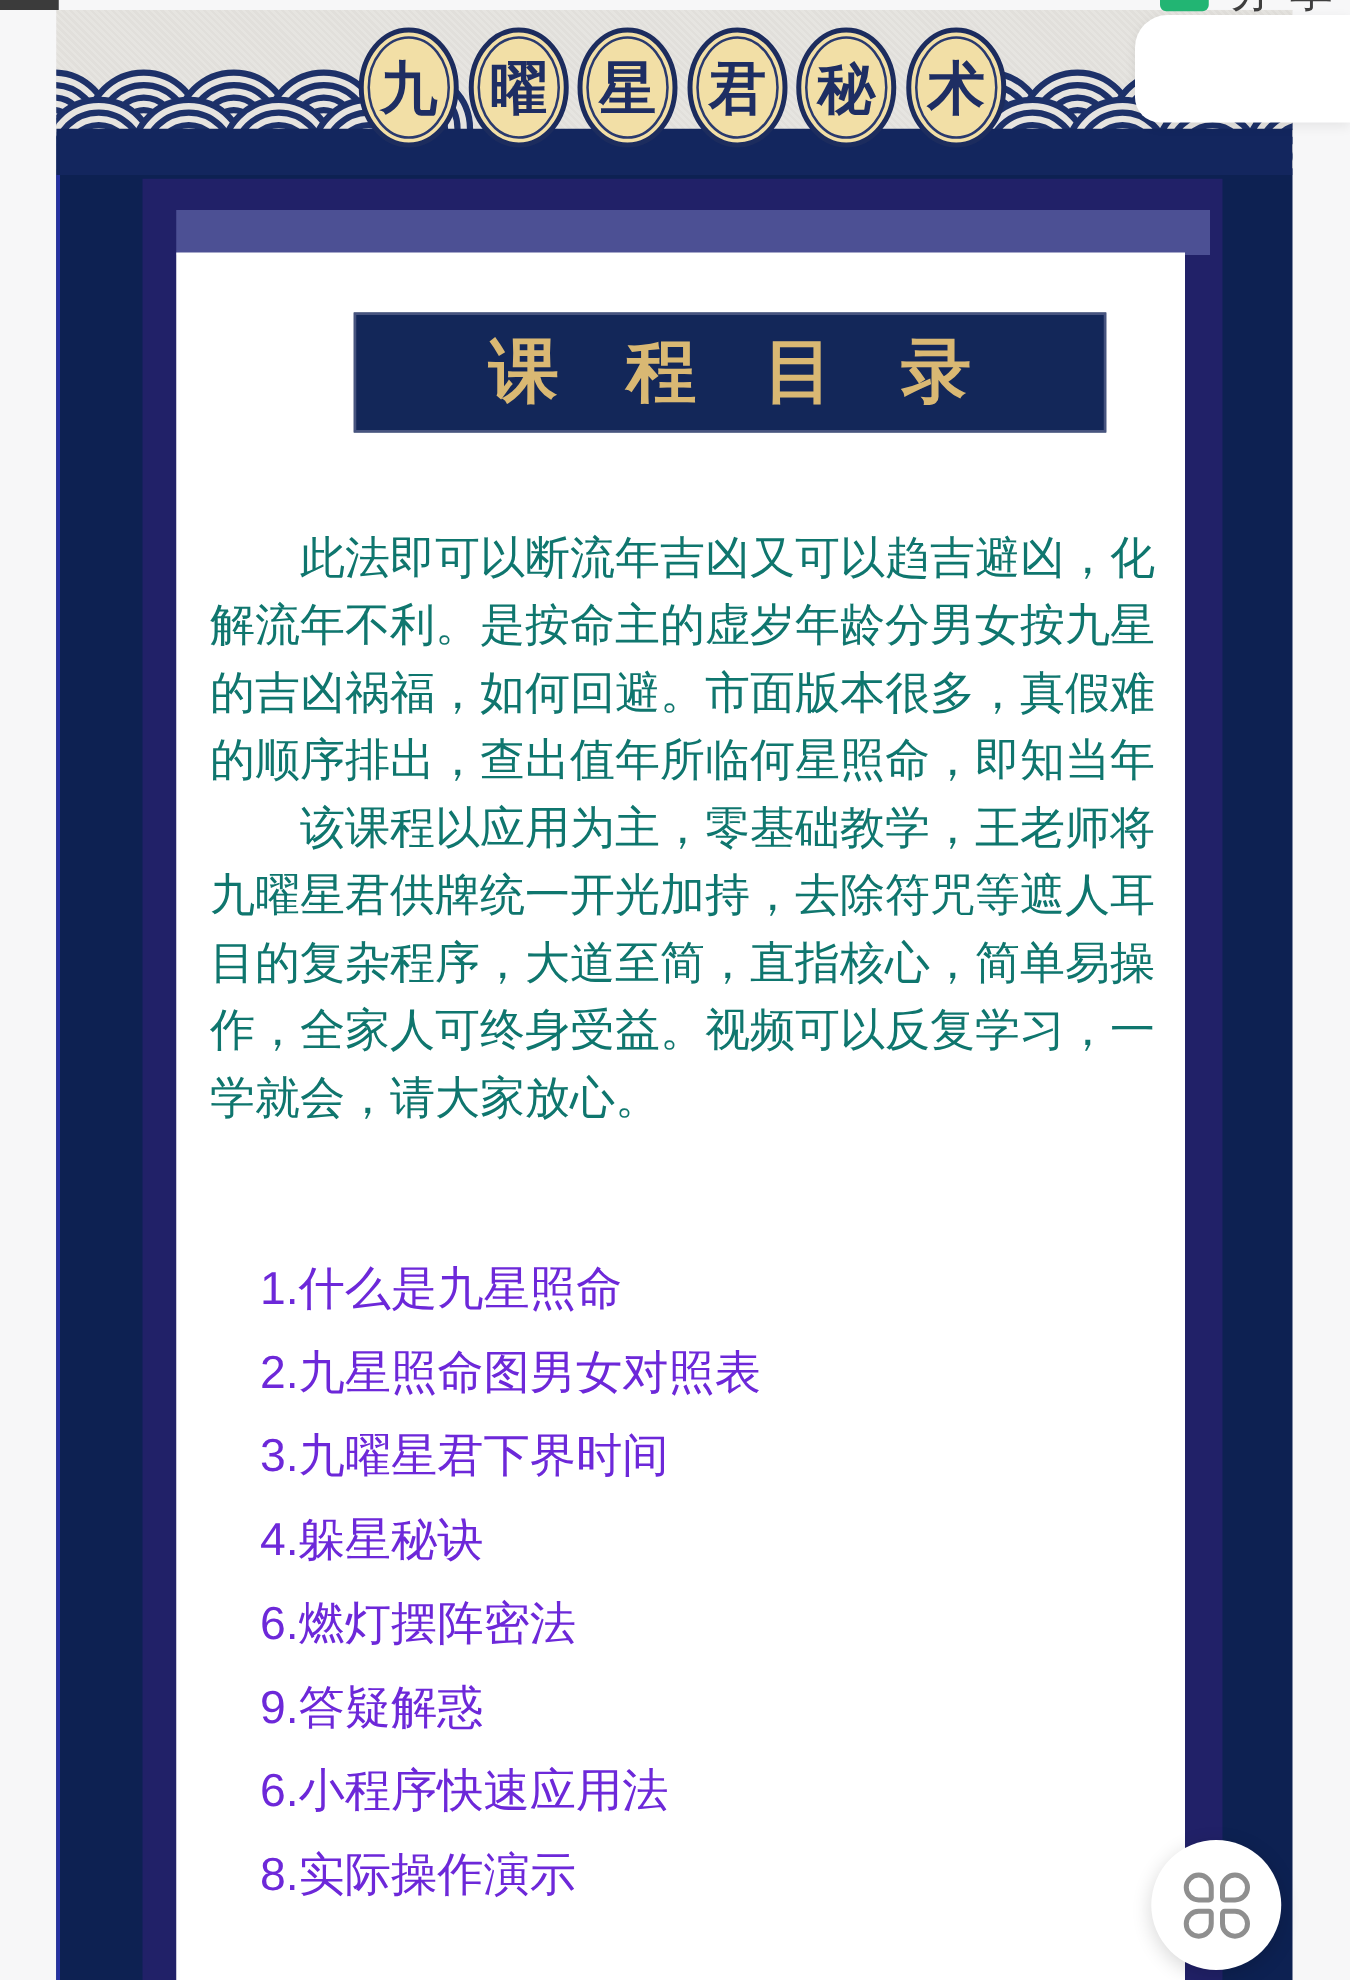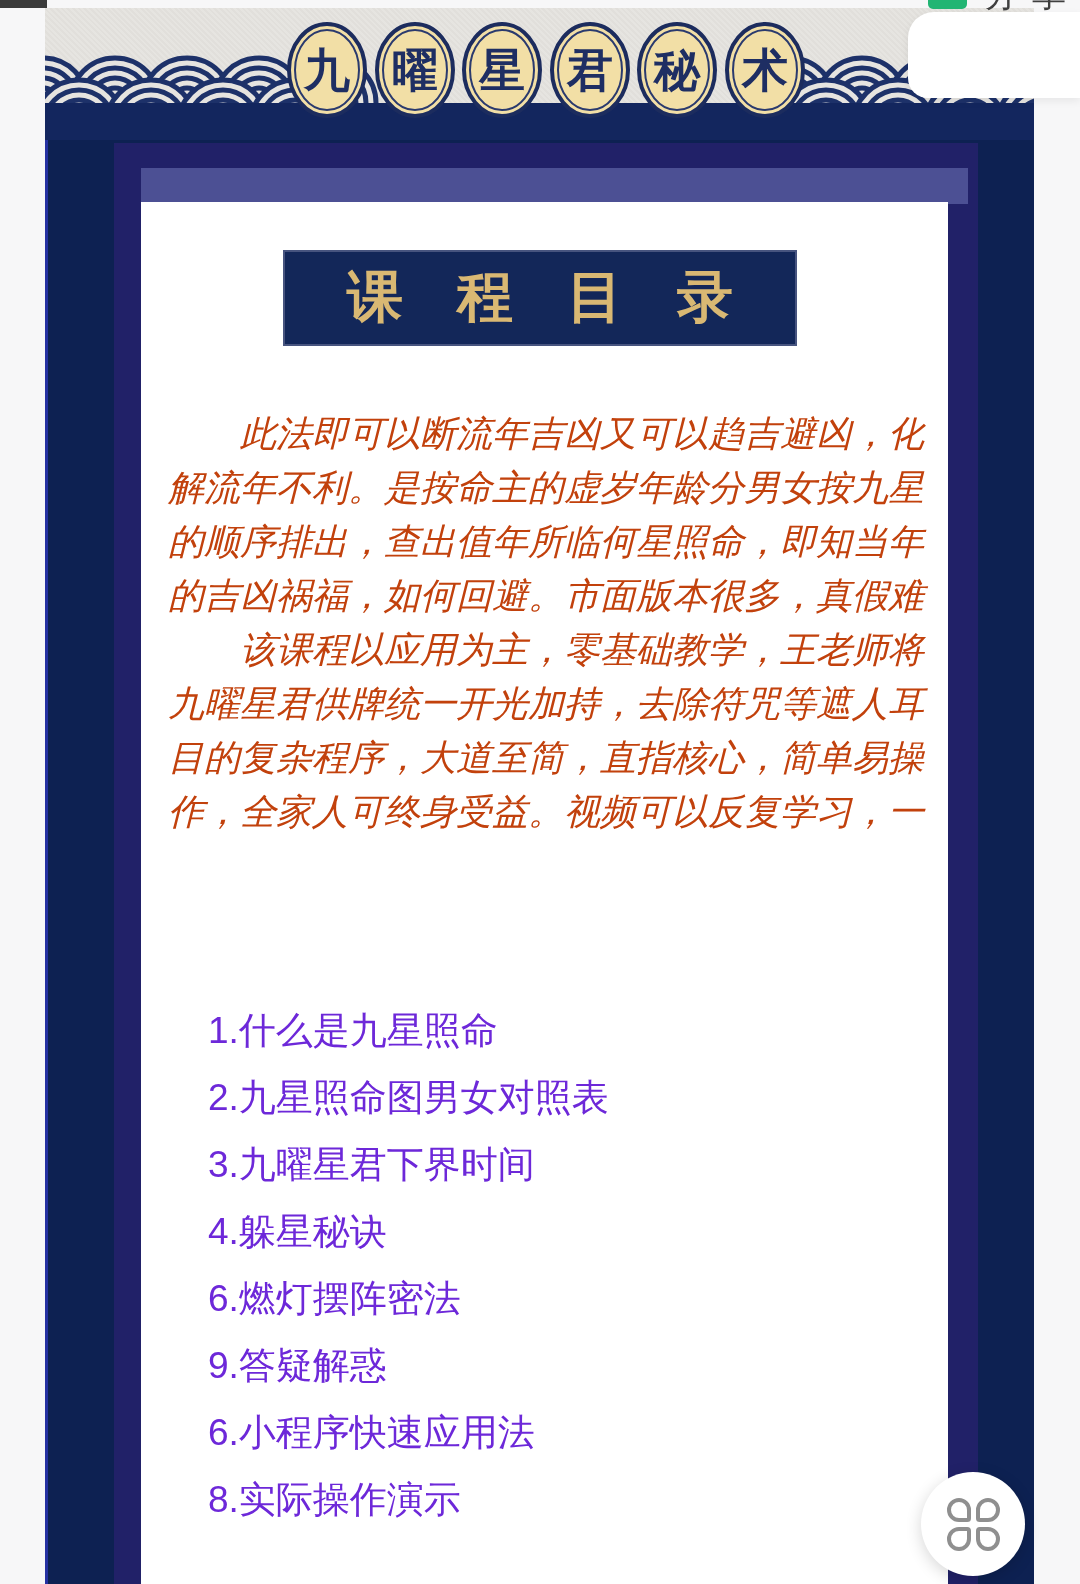--- a/index.html
+++ b/index.html
@@ -23,30 +23,30 @@
   #poster-header svg{position:absolute;left:0;top:0;}
   #poster-body{
     position:absolute;left:0;top:132px;width:989px;height:1444px;
     background:#0d2152;border-left:3px solid #2531a2;
   }
   #inner-frame{position:absolute;left:69px;top:135px;width:864px;height:1441px;background:#212168;}
   #purple-bar{position:absolute;left:96px;top:160px;width:827px;height:36px;background:#4c5094;}
   #white-card{position:absolute;left:96px;top:194px;width:807px;height:1382px;background:#ffffff;}
   
   #title-block{
-    position:absolute;left:238px;top:242px;width:514px;height:96px;
+    position:absolute;left:238px;top:242px;width:602px;height:96px;
     background:#132759;border:2px solid #47547f;
     display:flex;align-items:center;justify-content:center;
   }
   #title-block .t{
     color:#d9b873;font-size:56px;font-weight:bold;
     letter-spacing:54px;padding-left:54px;white-space:nowrap;
   }
   
-  #intro{position:absolute;left:123px;top:399px;width:772px;color:#c2410c;font-style:italic;}
+  #intro{position:absolute;left:123px;top:411px;width:772px;color:#0f766e;}
   #intro .line{height:54px;line-height:54px;font-size:36px;white-space:nowrap;}
   #intro .line.indent{padding-left:72px;}
   
   #toc{position:absolute;left:163px;top:989px;color:#6d28d9;}
   #toc .item{height:67px;line-height:67px;font-size:37px;white-space:nowrap;}
   
   #share-panel{
     position:absolute;right:0;top:12px;width:172px;height:86px;background:#ffffff;
     border-radius:26px 0 0 20px;box-shadow:0 3px 9px rgba(0,0,0,0.07);
   }
@@ -203,26 +203,27 @@
     <div id="purple-bar"></div>
     <div id="white-card"></div>
 
     <div id="title-block">
       <span class="t">课程目录</span>
     </div>
 
     <div id="intro">
       <div class="line indent">此法即可以断流年吉凶又可以趋吉避凶，化</div>
       <div class="line">解流年不利。是按命主的虚岁年龄分男女按九星</div>
+      <div class="line">的吉凶祸福，如何回避。市面版本很多，真假难</div>
       <div class="line">的顺序排出，查出值年所临何星照命，即知当年</div>
-      <div class="line">的吉凶祸福，如何回避。市面版本很多，真假难</div>
       <div class="line indent">该课程以应用为主，零基础教学，王老师将</div>
       <div class="line">九曜星君供牌统一开光加持，去除符咒等遮人耳</div>
       <div class="line">目的复杂程序，大道至简，直指核心，简单易操</div>
       <div class="line">作，全家人可终身受益。视频可以反复学习，一</div>
+      <div class="line">学就会，请大家放心。</div>
     </div>
 
     <div id="toc">
       <div class="item">1.什么是九星照命</div>
       <div class="item">2.九星照命图男女对照表</div>
       <div class="item">3.九曜星君下界时间</div>
       <div class="item">4.躲星秘诀</div>
       <div class="item">6.燃灯摆阵密法</div>
       <div class="item">9.答疑解惑</div>
       <div class="item">6.小程序快速应用法</div>

